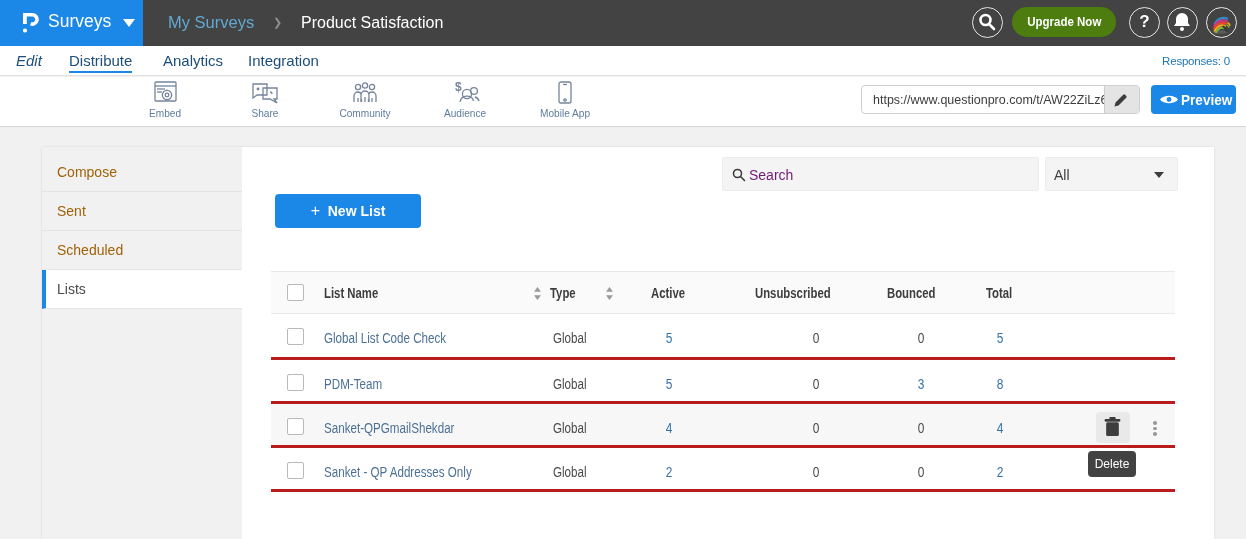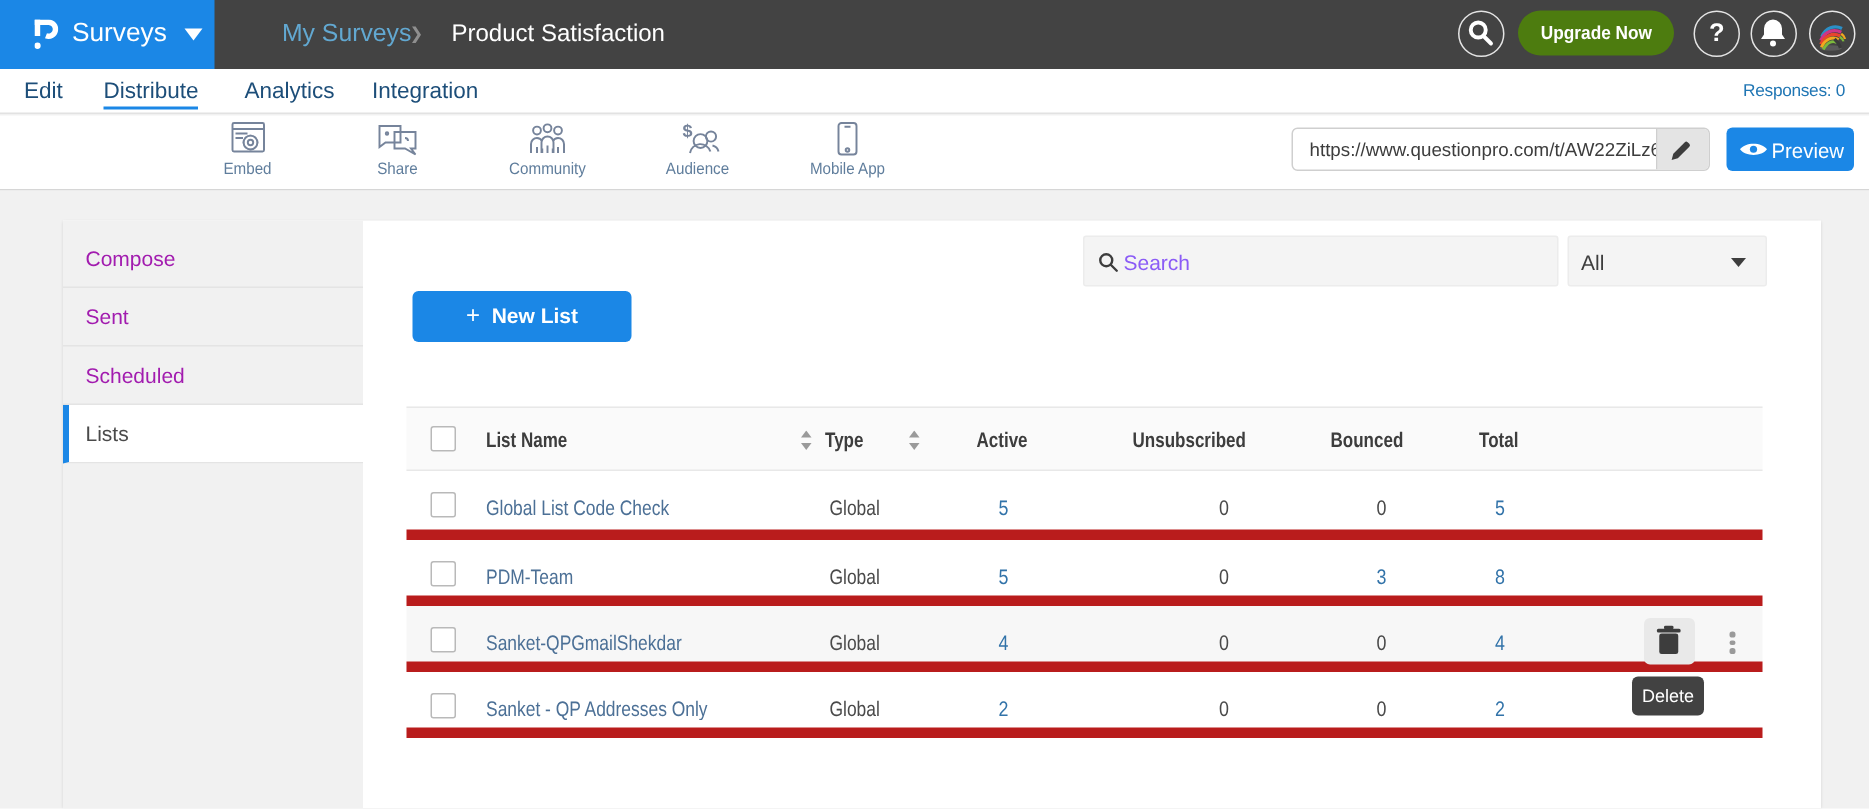--- a/index.html
+++ b/index.html
@@ -6,21 +6,21 @@
 html,body { width:1246px; height:539px; overflow:hidden; }
 body { font-family:"Liberation Sans", sans-serif; background:#f1f1f1; position:relative; }
 #app { position:absolute; top:0; left:0; width:1246px; height:539px; }
 
 
 .topbar { position:absolute; top:0; left:0; width:1246px; height:46px; background:#434343; }
 .logo { position:absolute; top:0; left:0; width:143px; height:46px; background:#1b87e6; color:#fff; }
 .logo .ptext { position:absolute; left:48px; top:11px; font-size:17.5px; color:#fff; }
 .logo svg.pmark { position:absolute; left:23px; top:13px; }
 .logo .caret { position:absolute; left:123px; top:19px; width:0; height:0; border-left:6.5px solid transparent; border-right:6.5px solid transparent; border-top:8px solid #fff; }
-.crumb1 { position:absolute; left:188px; top:13px; font-size:16.5px; color:#62a8d1; }
+.crumb1 { position:absolute; left:168px; top:13px; font-size:16.5px; color:#62a8d1; }
 .crumb-sep { position:absolute; left:273px; top:16px; font-size:11px; color:#8f8f8f; }
 .crumb2 { position:absolute; left:301px; top:14px; font-size:16px; color:#ffffff; }
 .hcircle { position:absolute; top:7px; width:31px; height:31px; border:1.5px solid #e4e4e4; border-radius:50%; }
 .upgrade { position:absolute; left:1012px; top:7px; width:104px; height:30px; background:#4d7c0f; border-radius:15px; color:#fff; font-size:12.5px; font-weight:bold; text-align:center; line-height:30px; }
 .upgrade span { display:inline-block; transform:scaleX(0.92); }
 .qmark { color:#fff; font-size:17px; font-weight:bold; text-align:center; line-height:28px; }
 .avatar { position:absolute; left:1206px; top:7px; width:31px; height:31px; border:1.5px solid #e8e8e8; border-radius:50%; overflow:hidden; }
 
 
 .tabs { position:absolute; top:46px; left:0; width:1246px; height:30px; background:#fff; border-bottom:1px solid #e2e2e2; }
@@ -31,42 +31,42 @@
 
 .toolbar { position:absolute; top:77px; left:0; width:1246px; height:50px; background:#fff; border-bottom:1px solid #d6d6d6; }
 .tool { position:absolute; top:0; width:100px; height:50px; text-align:center; }
 .tool.sel { background:#e7e7e7; }
 .tool .ticon { position:absolute; top:4px; left:0; width:100px; height:24px; }
 .tool .tlabel { position:absolute; top:30px; left:0; width:100px; font-size:11px; color:#5f7d9c; transform:scaleX(0.92); }
 .tool.sel .tlabel { color:#6b7f93; }
 .urlbox { position:absolute; left:861px; top:8px; width:279px; height:29px; background:#fff; border:1px solid #cfcfcf; border-radius:4px; }
 .urlbox .urltext { position:absolute; left:11px; top:7px; font-size:12.5px; color:#3d3d3d; white-space:nowrap; width:233px; overflow:hidden; }
 .urlbox .editseg { position:absolute; right:0; top:0; width:35px; height:27px; background:#e4e4e4; border-left:1px solid #cfcfcf; border-radius:0 3px 3px 0; }
-.preview { position:absolute; left:1151px; top:8px; width:85px; height:29px; background:#1b87e6; border-radius:4px; color:#fff; font-size:14px; font-weight:normal; }
+.preview { position:absolute; left:1151px; top:8px; width:85px; height:29px; background:#1b87e6; border-radius:4px; color:#fff; font-size:14px; font-weight:bold; }
 .preview span { position:absolute; left:30px; top:7px; display:block; transform:scaleX(0.97); transform-origin:left; }
 
 
 .page { position:absolute; top:127px; left:0; width:1246px; height:412px; background:#f1f1f1; }
 .card { position:absolute; left:42px; top:20px; width:1172px; height:392px; background:#fff; box-shadow:0 0 2px rgba(0,0,0,0.12); }
 .sidebar { position:absolute; left:0; top:0; width:200px; height:392px; background:#f1f1f1; }
-.sideitem { position:absolute; left:0; width:200px; height:39px; font-size:14px; color:#a21caf; line-height:39px; padding-left:15px; border-bottom:1px solid #e4e4e4; }
+.sideitem { position:absolute; left:0; width:200px; height:39px; font-size:14px; color:#a16207; line-height:39px; padding-left:15px; border-bottom:1px solid #e4e4e4; }
 .sideitem.active { background:#fff; border-left:4px solid #1b87e6; padding-left:11px; color:#4a4a4a; }
 
 
 .searchbox { position:absolute; left:680px; top:10px; width:317px; height:34px; background:#f4f4f4; border:1px solid #ececec; border-radius:2px; }
-.searchbox .ph { position:absolute; left:26px; top:9px; font-size:14px; color:#8b5cf6; }
+.searchbox .ph { position:absolute; left:26px; top:9px; font-size:14px; color:#701a75; }
 .alldrop { position:absolute; left:1003px; top:10px; width:133px; height:34px; background:#f4f4f4; border:1px solid #ececec; border-radius:2px; }
 .alldrop .at { position:absolute; left:8px; top:9px; font-size:14px; color:#3d3d3d; }
 .alldrop .caret { position:absolute; right:13px; top:14px; width:0; height:0; border-left:5.5px solid transparent; border-right:5.5px solid transparent; border-top:6.5px solid #3d3d3d; }
 .newlist { position:absolute; left:233px; top:47px; width:146px; height:34px; background:#1b87e6; border-radius:4px; color:#fff; text-align:center; font-size:14px; font-weight:bold; line-height:33px; }
 
 
 .table { position:absolute; left:229px; top:124px; width:904px; }
 .thead { position:relative; height:43px; background:#fafafa; border-top:1px solid #e8e8e8; border-bottom:1px solid #e8e8e8; }
-.trow { position:relative; height:44px; border-bottom:7px solid #b91c1c; background:#fff; }
+.trow { position:relative; height:44px; border-bottom:3px solid #b91c1c; background:#fff; }
 .trow.hover { background:#f7f7f7; }
 .cb { position:absolute; left:16px; top:12px; width:17px; height:17px; border:1px solid #b9b9b9; border-radius:2px; background:#fff; }
 .hcell { position:absolute; font-size:14px; font-weight:bold; color:#3d3d3d; top:13px; transform:scaleX(0.81); transform-origin:left; }
 .cell { position:absolute; font-size:14px; top:16px; color:#4a4a4a; transform:scaleX(0.83); transform-origin:left; }
 .ncell { position:absolute; font-size:14px; top:15.5px; width:20px; text-align:center; transform:scaleX(0.85); }
 .lname { color:#4c7096; }
 .num { color:#3273a9; }
 .zero { color:#4a4a4a; }
 .sorticon { position:absolute; top:15px; }
 .trashbtn { position:absolute; left:825px; top:8px; width:34px; height:31px; background:#e9e9e9; border-radius:4px; }
@@ -114,21 +114,21 @@
         <path d="M7.2 23.5 C10 18 14.5 16 18.8 18.3" fill="none" stroke="#f2a71f" stroke-width="2"></path>
         <path d="M8.5 25 C11 20.5 14.5 18.7 17.8 20.5" fill="none" stroke="#7cb93c" stroke-width="1.9"></path>
         <path d="M16 18 C18 20 19.5 22 20 24" fill="none" stroke="#3a3a3a" stroke-width="2.2"></path>
         <path d="M20.5 14.5 C22 15.5 22.8 16.8 23 18" fill="none" stroke="#f2a71f" stroke-width="1.6"></path>
         <path d="M19.5 16.5 C21 17.5 21.8 18.6 22 19.6" fill="none" stroke="#7cb93c" stroke-width="1.5"></path>
       </svg>
     </div>
   </div>
 
   <div class="tabs">
-    <span class="tab" style="left:16px;">Edit</span>
+    <span class="tab" style="left:16px;font-style:italic;">Edit</span>
     <span class="tab active" style="left:69px;">Distribute</span>
     <span class="tab" style="left:163px;">Analytics</span>
     <span class="tab" style="left:248px;">Integration</span>
     <span class="responses">Responses: 0</span>
   </div>
 
   <div class="toolbar">
     <div class="tool" style="left:115px;">
       <svg class="ticon" viewBox="0 0 100 24">
         <g fill="none" stroke="#76849b" stroke-width="1.3">

